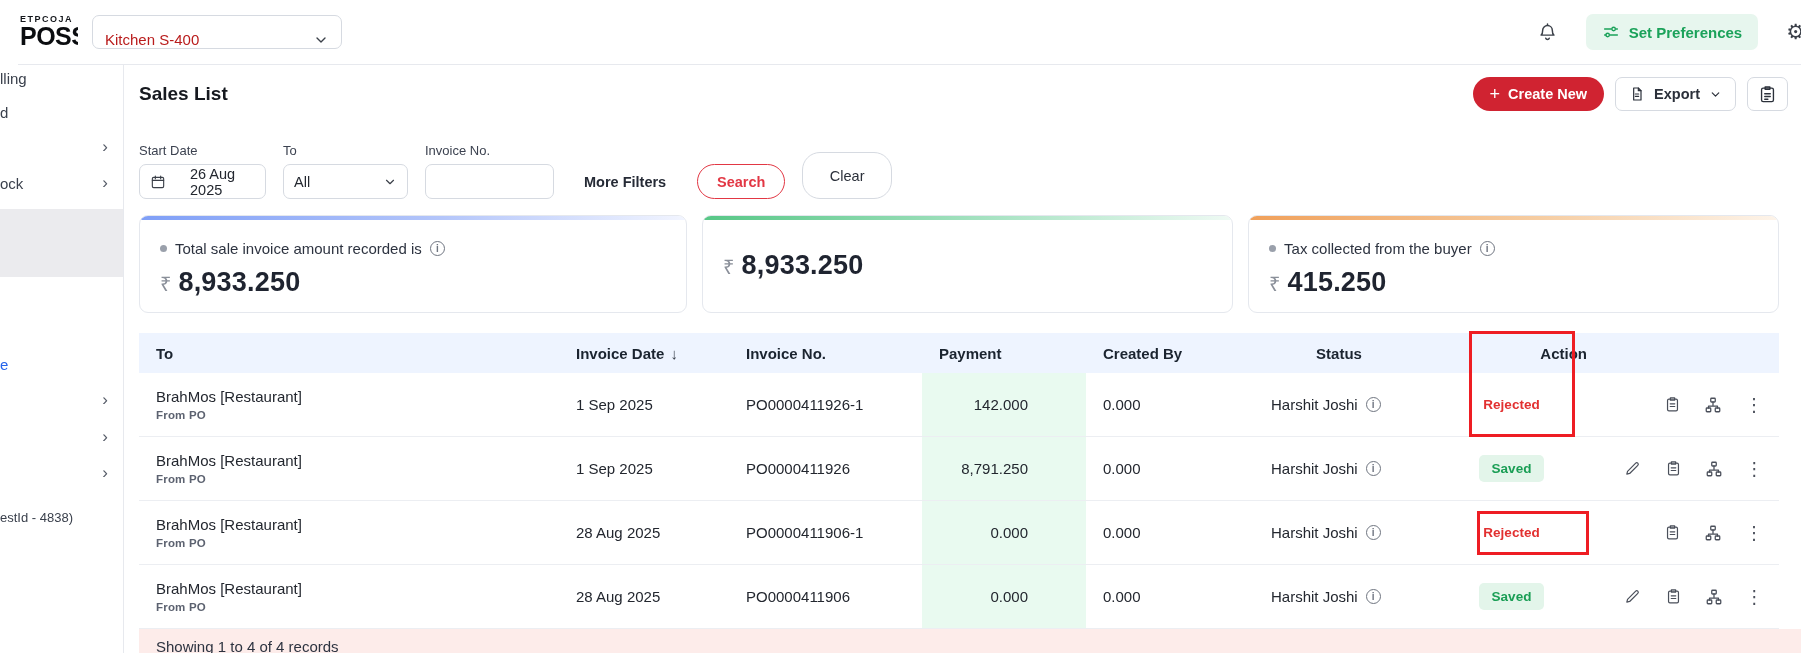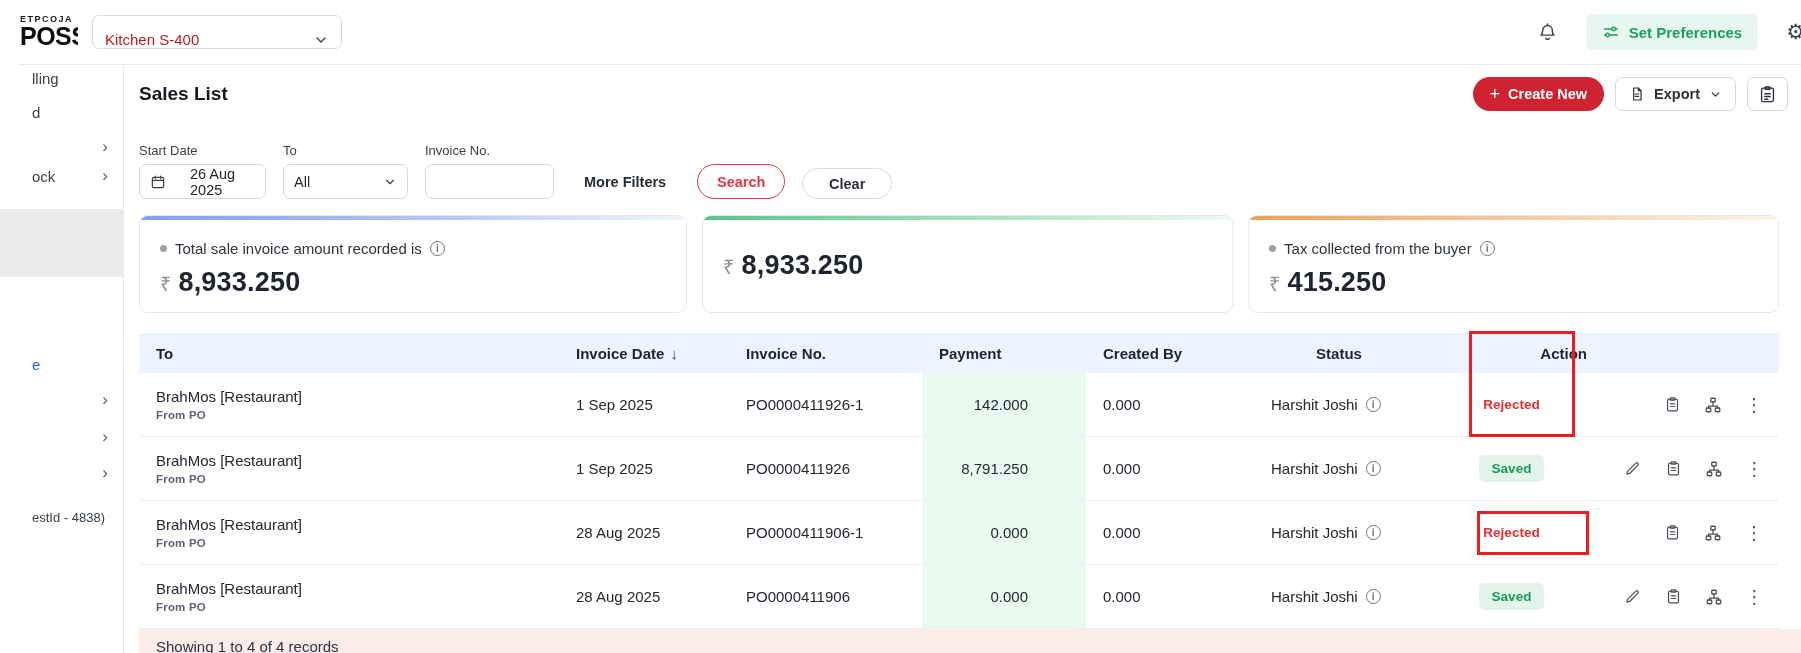--- a/index.html
+++ b/index.html
@@ -20,26 +20,26 @@
   .set-pref { height:36px; border:none; border-radius:7px; background:#e7f6ee; color:#1ba25a;
     font-size:15px; font-weight:600; display:flex; align-items:center; gap:9px; padding:0 16px; cursor:pointer;
     font-family:"Liberation Sans", sans-serif; }
   .tb-icon { color:#3b4049; display:flex; align-items:center; cursor:pointer; }
   .gear-glyph { font-family:"DejaVu Sans", sans-serif; font-size:21px; color:#3b4049; }
 
   
   .sidebar { position:absolute; top:65px; left:0; width:124px; bottom:0; background:#fff;
     border-right:1px solid #e7e9ee; z-index:5; }
   .side-item { position:absolute; left:0; width:123px; height:34px; display:flex; align-items:center;
-    font-size:15px; color:#3a404c; cursor:pointer;padding-left:32px; }
+    font-size:15px; color:#3a404c; cursor:pointer; }
   .side-item .chev { margin-left:auto; margin-right:15px; font-size:17px; color:#565c68; }
   .side-item.hl { background:#ebebee; }
   .side-item.link { color:#2563eb; }
   .side-item.small { font-size:13px; color:#3a404c; }
-  .si0{top:-4px;} .si1{top:30px;} .si2{top:65px;} .si3{top:94px;}
+  .si0{top:-4px;} .si1{top:30px;} .si2{top:65px;} .si3{top:101px;}
   .si4{top:144px;} .si5{top:178px;} .si6{top:282px;} .si7{top:318px;}
   .si8{top:355px;} .si9{top:391px;} .si10{top:435px;}
 
   
   .main { position:absolute; top:65px; left:124px; right:0; bottom:0; background:#fff; }
   .main-header { display:flex; align-items:center; padding:12px 13px 0 15px; }
   .page-title { font-size:19px; font-weight:700; color:#16191f; }
   .header-actions { margin-left:auto; display:flex; align-items:center; gap:11px; }
   .btn-create { height:34px; border:none; border-radius:17px; background:#d02331; color:#fff;
     font-size:14.5px; font-weight:600; display:flex; align-items:center; gap:8px; padding:0 17px; cursor:pointer;
@@ -59,22 +59,22 @@
     display:flex; align-items:center; gap:24px; padding:0 10px; font-size:14.5px; color:#23272f; cursor:pointer; }
   .field.w-start { width:127px; } .field.w-end { width:129px; }
   .field.w-select { width:125px; } .field.w-inv { width:129px; }
   .field .caret { margin-left:auto; }
   .inv-input { border:none; outline:none; width:100%; font-size:14.5px; font-family:"Liberation Sans",sans-serif; }
   .btn-more { border:none; background:transparent; font-size:14.5px; font-weight:600; color:#262b36;
     height:35px; margin-left:13px; cursor:pointer; font-family:"Liberation Sans", sans-serif; }
   .btn-search { margin-left:14px; width:88px; height:35px; border:1px solid #e23744; color:#e23744;
     background:#fff; border-radius:18px; font-size:14.5px; font-weight:600; cursor:pointer;
     font-family:"Liberation Sans", sans-serif; }
-  .btn-clear { width:90px; height:31px; border:1px solid #d6dae1; color:#2b303a; background:#fff;
-    border-radius:18px; font-size:14.5px; font-weight:700; cursor:pointer; font-family:"Liberation Sans", sans-serif; }
+  .btn-clear { width:90px; height:47px; border:1px solid #d6dae1; color:#2b303a; background:#fff;
+    border-radius:18px; font-size:14.5px; font-weight:400; cursor:pointer; font-family:"Liberation Sans", sans-serif; }
 
   
   .cards { display:flex; gap:15px; margin:16px 0 0 15px; width:1640px; }
   .card { position:relative; flex:1; border:1px solid #e5e8ee; border-radius:9px; background:#fff;
     padding:24px 20px 18px 20px; height:98px; overflow:hidden; }
   .card.c0 { flex:1.035; }
   .card::before { content:""; position:absolute; top:0; left:0; right:0; height:4px; }
   .card.c0::before { background:linear-gradient(90deg,#7f9ff7 0%,#b3c5fa 55%,#f2f5ff 100%); }
   .card.c1::before { background:linear-gradient(90deg,#57c786 0%,#a8e3c3 55%,#effaf4 100%); }
   .card.c2::before { background:linear-gradient(90deg,#f0a05a 0%,#f6cda2 55%,#fdf4ea 100%); }

